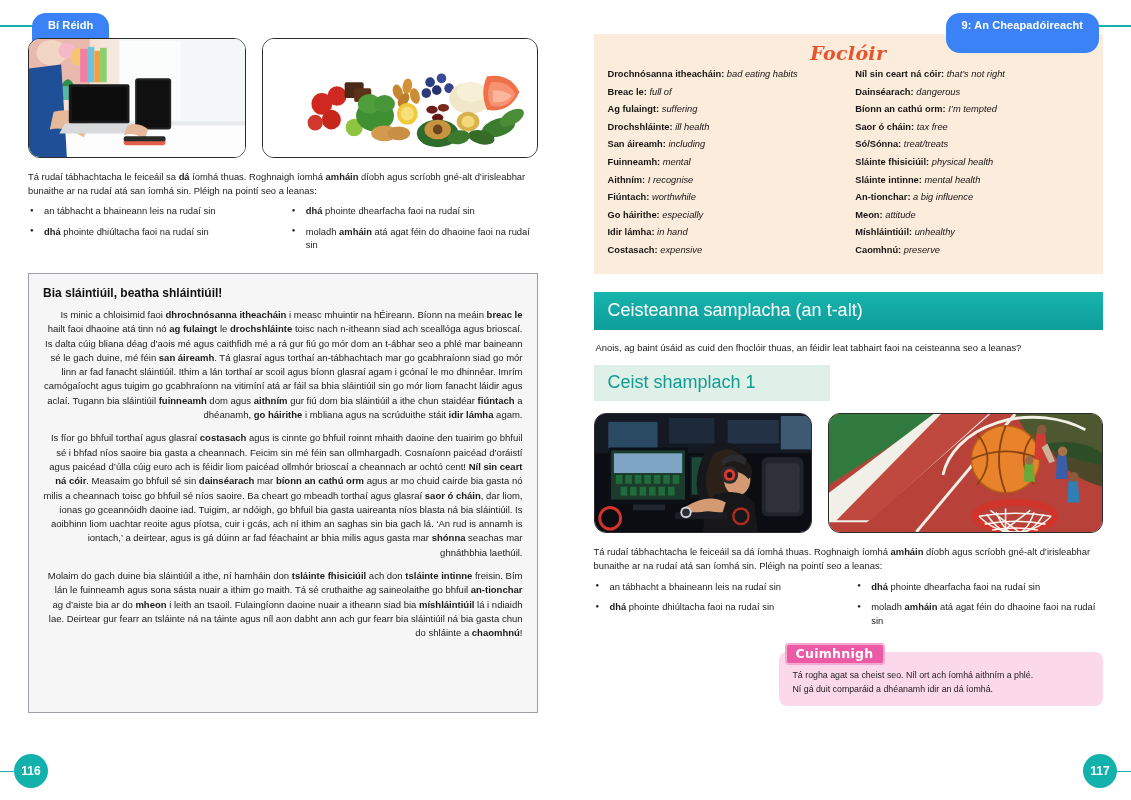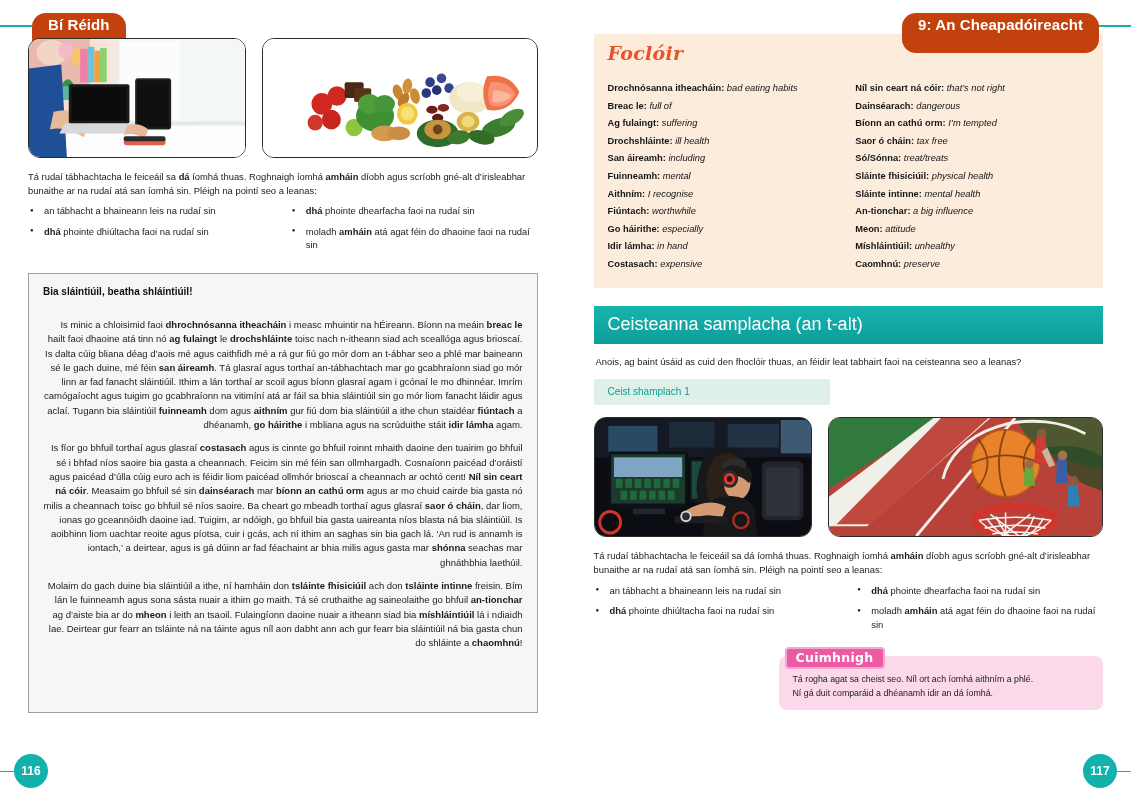--- a/index.html
+++ b/index.html
@@ -15,23 +15,23 @@
   .page.right { padding: 0 28px; }
 
   
   .hdr-rule {
     position: absolute; top: 25px; height: 1.5px; background: #17b0ab;
   }
   .hdr-rule.l { left: 0; width: 90px; }
   .hdr-rule.r { right: 0; width: 90px; }
   .hdr-tab {
     position: absolute; top: 13px;
-    background: #c2410c; color: #ffffff;
+    background: #3b82f6; color: #ffffff;
     border-radius: 14px;
-    font-size: 15px; font-weight: bold;
+    font-size: 11px; font-weight: bold;
     line-height: 24px; height: 40px;
     padding: 0 16px;
     white-space: nowrap;
     letter-spacing: .1px;
   }
   .hdr-tab.l { left: 32px; }
   .hdr-tab.r { right: 32px; }
 
   
   .pgnum {
@@ -78,43 +78,43 @@
 
   
   .article {
     margin-top: 14px;
     border: 1px solid #9aa0a6;
     background: #f6f6f7;
     padding: 12px 14px 14px 14px;
     height: 440px;
   }
   .article h3 {
-    font-size: 10px; font-weight: bold; color: #101010; margin-bottom: 21px;
+    font-size: 12px; font-weight: bold; color: #101010; margin-bottom: 8px;
   }
   .article p {
     font-size: 9.5px; line-height: 14.3px; color: #1b1b1b; margin-bottom: 9px;
     text-align: right;
   }
   .article p:last-child { margin-bottom: 0; }
   .article b { font-weight: bold; }
 
   
   .foclóir {
     margin-top: 34px;
     background: #fcecdc;
     padding: 8px 14px 14px 14px;
     min-height: 228px;
   }
   .foclóir-title {
-    text-align: left; color: #e8532c;
+    text-align: center; color: #e8532c;
     font-size: 19px; font-weight: bold;
     font-family: "DejaVu Serif", serif;
     font-style: italic;
     letter-spacing: .3px;
-    margin-bottom: 16px;
+    margin-bottom: 2px;
   }
   .foclóir-cols { display: flex; gap: 14px; }
   .foclóir-cols ul { list-style: none; flex: 1; }
   .foclóir-cols li {
     font-size: 9.3px; line-height: 17.6px; color: #151515;
   }
   .foclóir-cols li b { font-weight: bold; }
   .foclóir-cols li i { font-style: italic; }
 
   
@@ -126,21 +126,21 @@
     padding: 8px 14px 9px 14px;
   }
   .sect-intro {
     font-size: 9.4px; line-height: 13.8px; color: #1b1b1b;
     margin-top: 11px; padding: 0 2px;
   }
   .sub-bar {
     margin-top: 11px;
     background: #dff0e9;
     color: #0f9d92;
-    font-size: 10px;
+    font-size: 18px;
     padding: 7px 14px 8px 14px;
     width: 236px;
   }
 
   
   .cuimhnigh-wrap { position: relative; margin-top: 18px; margin-left: 185px; }
   .cuimhnigh-tag {
     position: absolute; top: -9px; left: 6px;
     background: #ec5aa6; color: #ffffff;
     border: 2px solid #f5a8cf;

